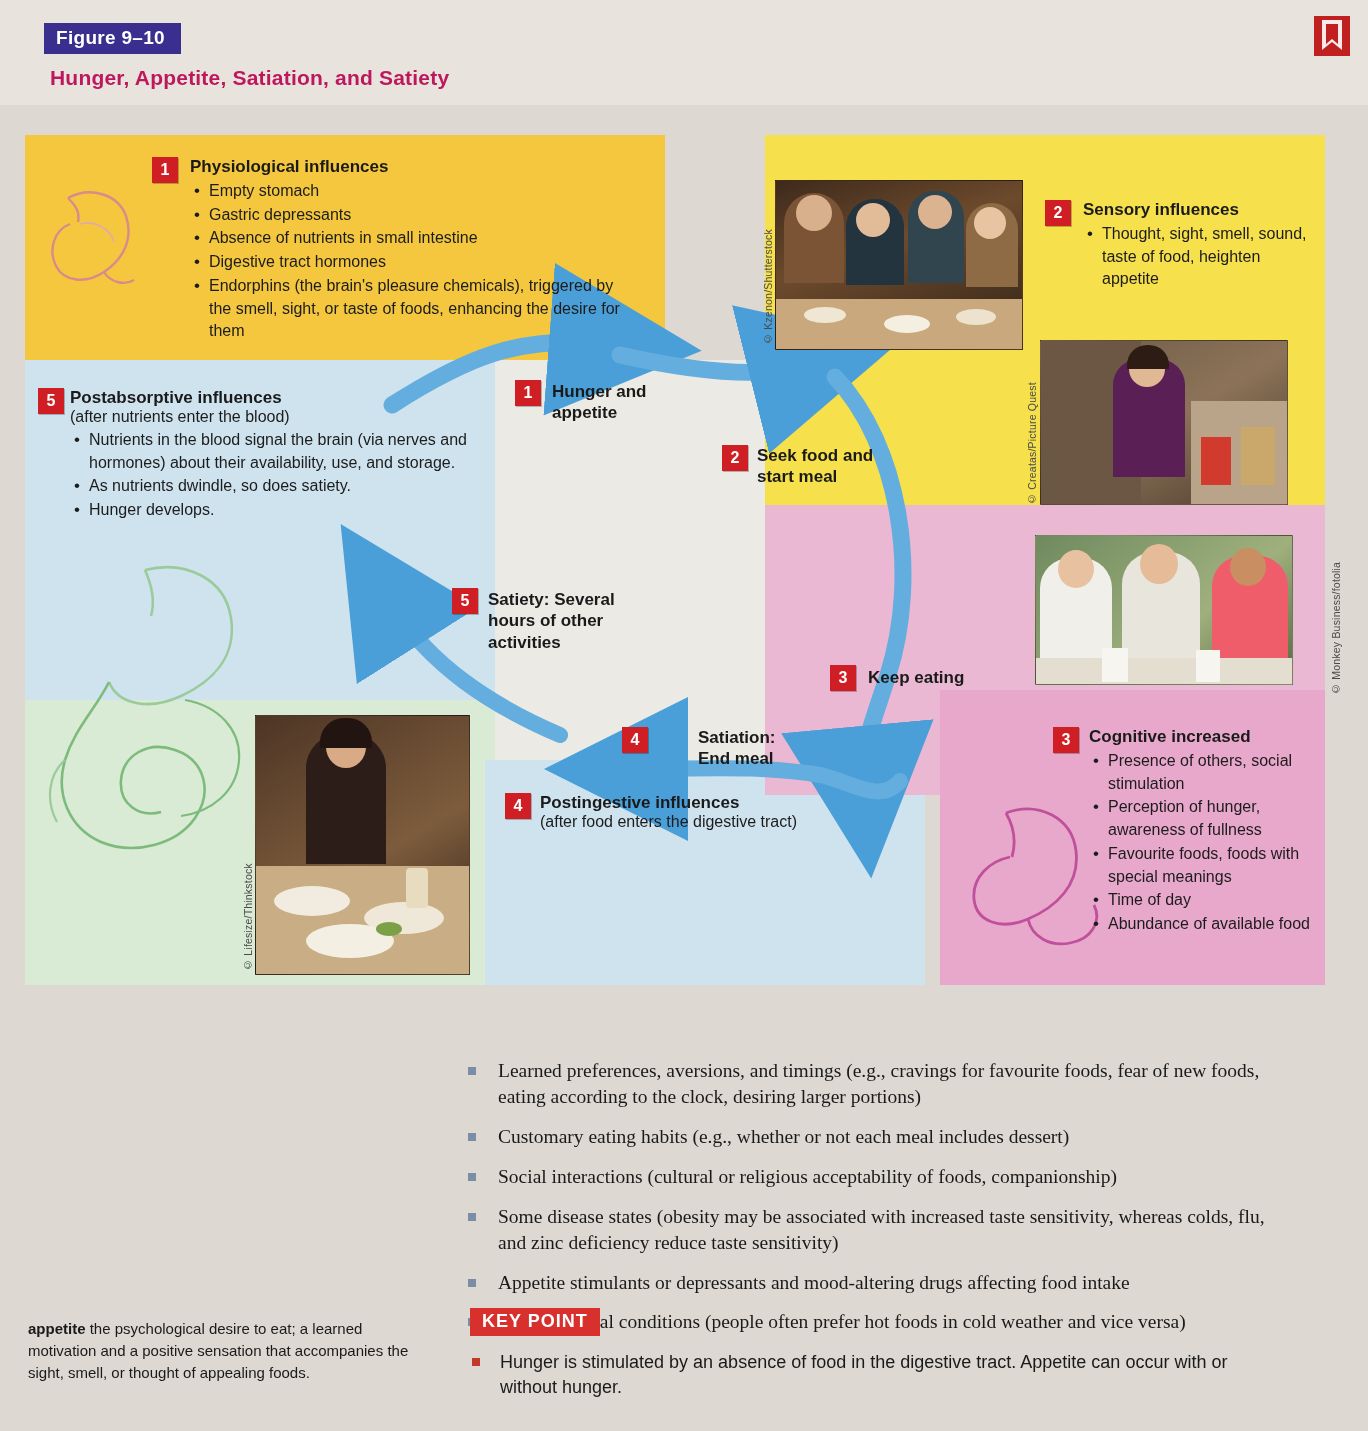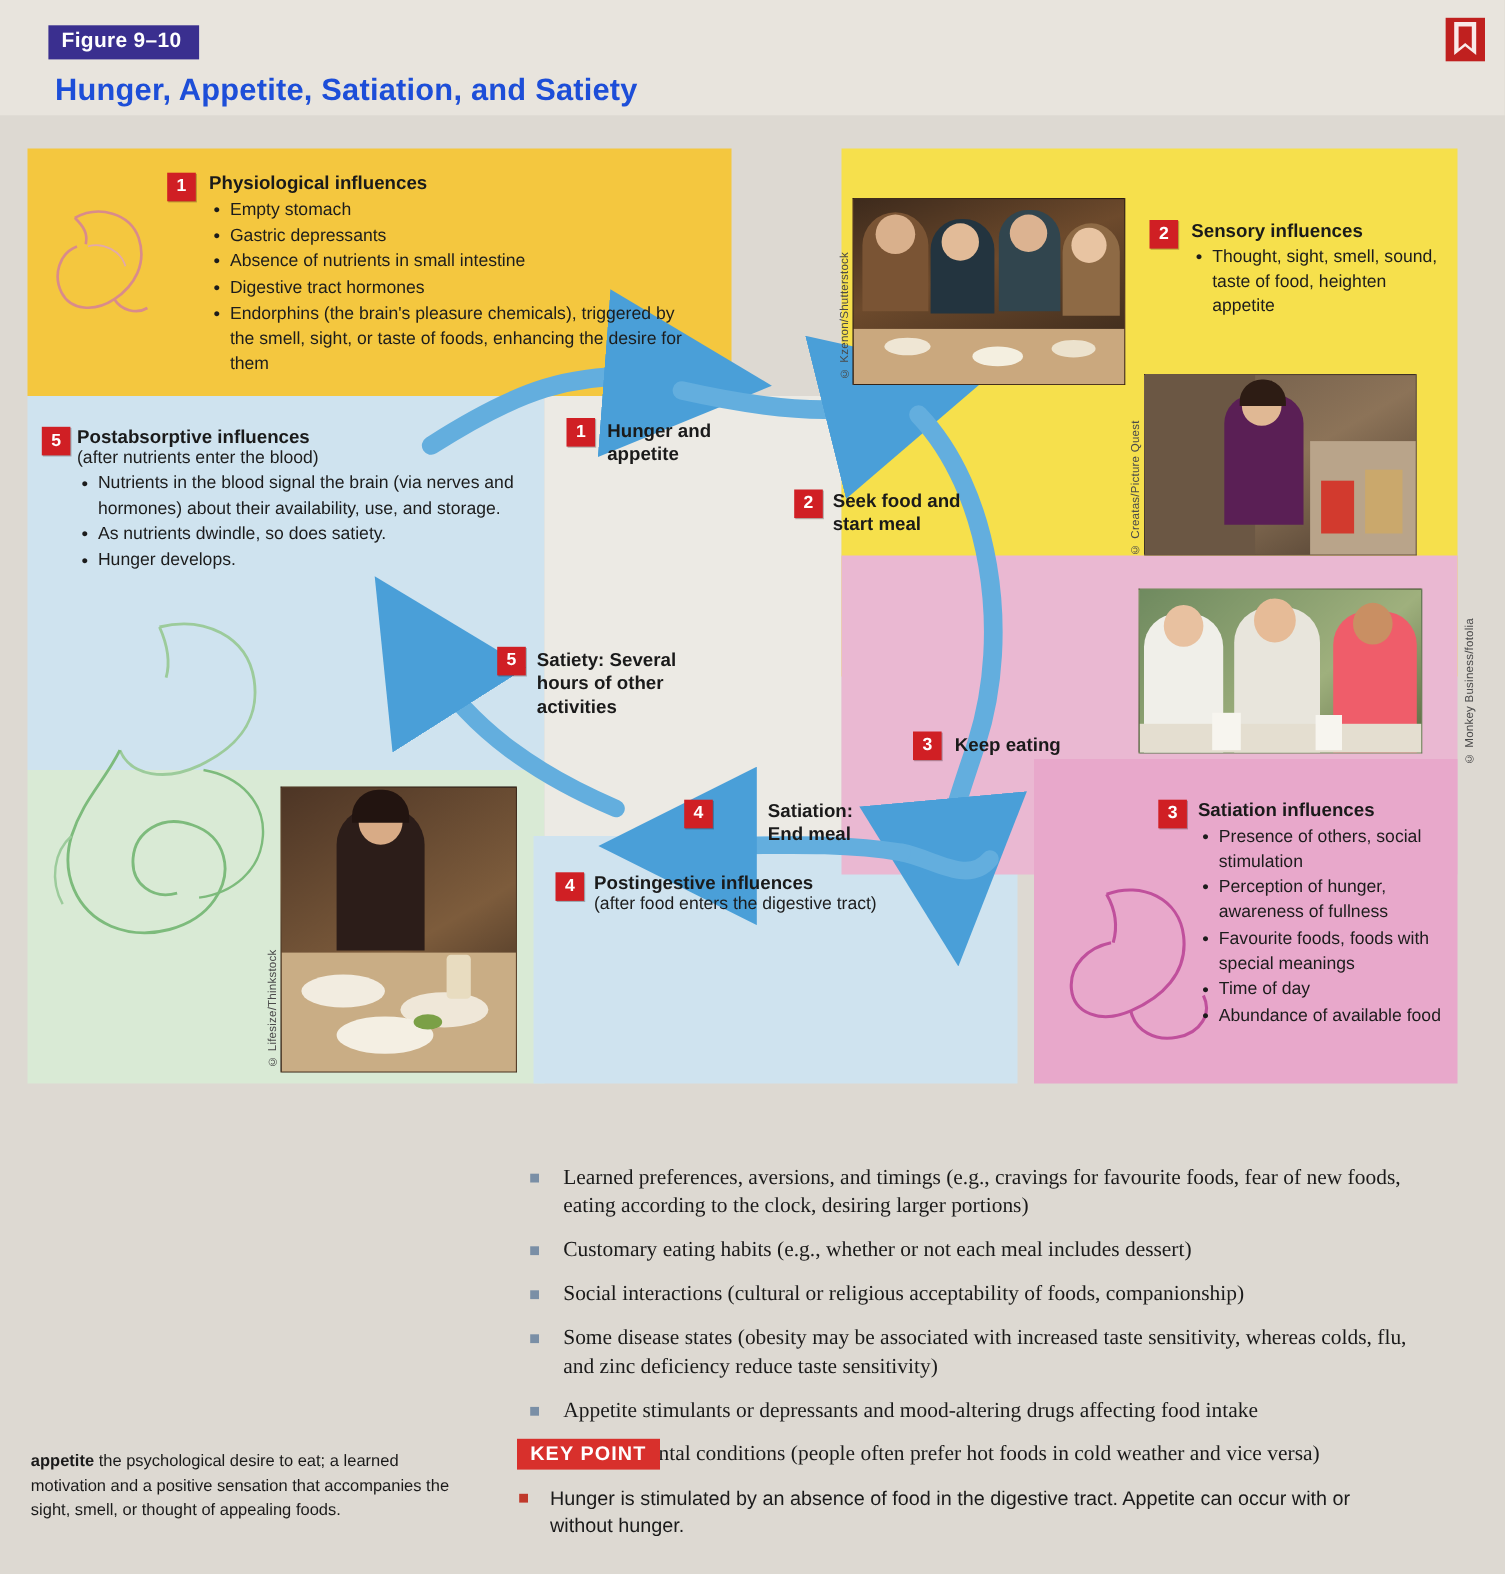--- a/index.html
+++ b/index.html
@@ -21,22 +21,22 @@
   #fig-tab {
     position:absolute; left:44px; top:23px;
     background:#3a2f8f;
     color:#ffffff;
     font-size:19px; font-weight:bold;
     padding:4px 16px 5px 12px;
     letter-spacing:0.3px;
   }
   #fig-title {
     position:absolute; left:50px; top:66px;
-    color:#1d4ed8;
-    font-size:28px; font-weight:bold;
+    color:#be185d;
+    font-size:21px; font-weight:bold;
     letter-spacing:0.2px;
   }
   #bookmark-icon {
     position:absolute; right:18px; top:16px;
     width:36px; height:40px;
   }
 
   
   #diagram {
     position:absolute; left:0; top:105px; width:1368px; height:905px;
@@ -114,21 +114,21 @@
     white-space:nowrap;
     letter-spacing:.2px;
   }
 
   
   #bottom {
     position:absolute; left:0; top:1010px; width:1368px; height:421px;
     background:#ddd9d2;
   }
   #bullet-list {
-    position:absolute; left:470px; top:32px; width:835px;
+    position:absolute; left:456px; top:32px; width:835px;
   }
   #bullet-list li {
     list-style:none;
     font-family:"Liberation Serif", serif;
     font-size:19.5px;
     color:#1a1a1a;
     line-height:1.33;
     margin-bottom:14px;
     position:relative;
     padding-left:2px;
@@ -303,21 +303,21 @@
   <div class="num" style="left:1045px; top:95px;">2</div>
   <div class="txt" style="left:1083px; top:95px; width:230px;">
     <div class="hd">Sensory influences</div>
     <ul class="bul">
       <li>Thought, sight, smell, sound, taste of food, heighten appetite</li>
     </ul>
   </div>
 
   <div class="num" style="left:1053px; top:622px;">3</div>
   <div class="txt" style="left:1089px; top:622px; width:225px;">
-    <div class="hd">Satiation influences</div>
+    <div class="hd">Cognitive increased</div>
     <ul class="bul">
       <li>Presence of others, social stimulation</li>
       <li>Perception of hunger, awareness of fullness</li>
       <li>Favourite foods, foods with special meanings</li>
       <li>Time of day</li>
       <li>Abundance of available food</li>
     </ul>
   </div>
 
   <div class="num" style="left:505px; top:688px;">4</div>

